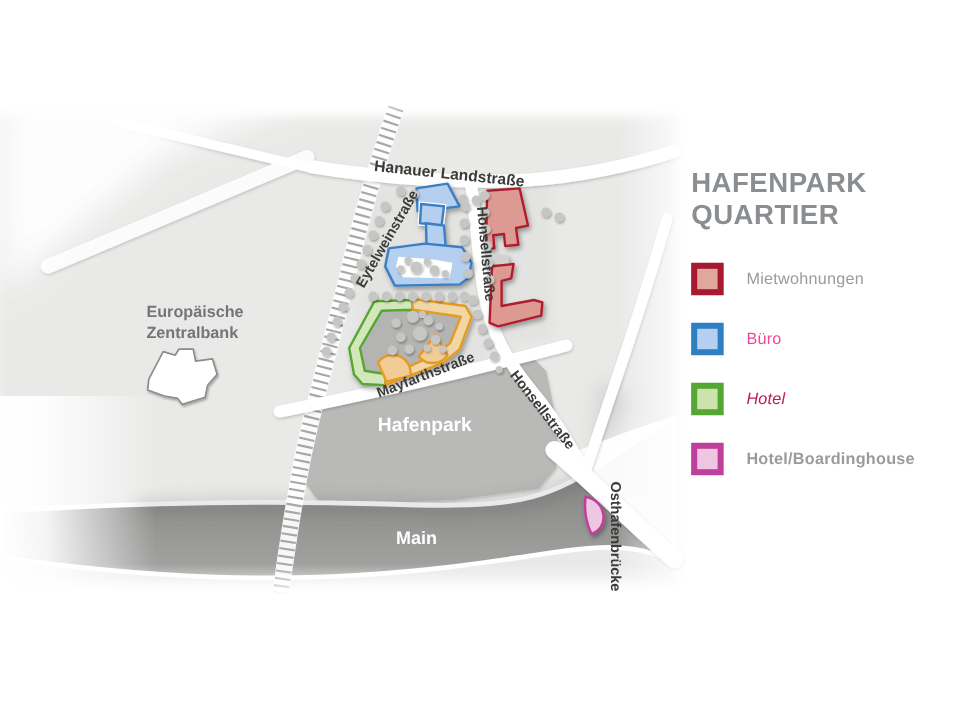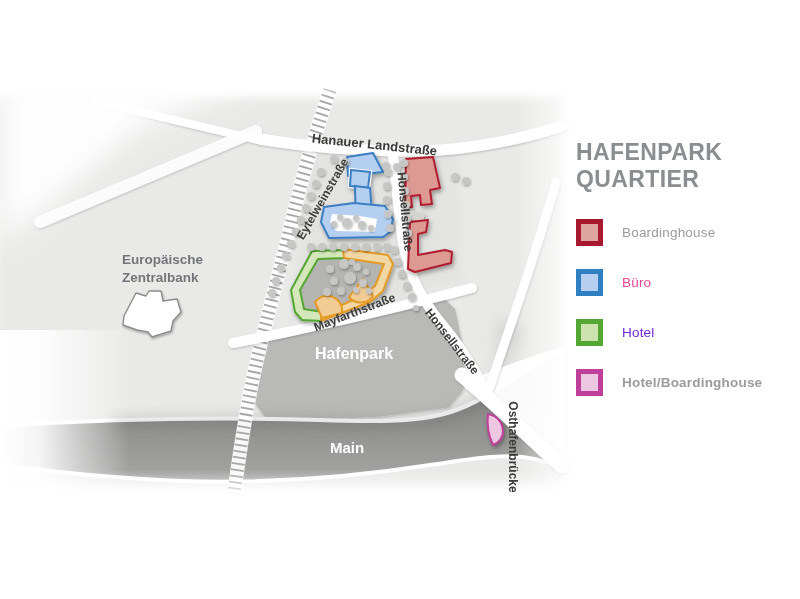--- a/index.html
+++ b/index.html
@@ -214,29 +214,29 @@
     <text class="white-label" x="354" y="359" text-anchor="middle">Hafenpark</text>
     <text class="white-label small" x="347" y="453" text-anchor="middle">Main</text>
   </g>
 </svg>
 
 <div id="legend">
   <div class="legend-title" style="color: rgb(139, 142, 145);">HAFENPARK QUARTIER</div>
   <div class="legend-items" id="legend-items">
         <div class="legend-item">
           <span class="legend-swatch" style="background: rgb(223, 167, 158); border-color: rgb(166, 25, 46);"></span>
-          <span class="legend-label" style="color: rgb(155, 155, 155);">Boardinghouse</span>
+          <span class="legend-label" style="color: rgb(155, 155, 155);">Mietwohnungen</span>
         </div>
         <div class="legend-item">
           <span class="legend-swatch" style="background: rgb(182, 207, 240); border-color: rgb(47, 128, 195);"></span>
           <span class="legend-label" style="color: #ec4899; text-align: right;">Büro</span>
         </div>
         <div class="legend-item">
           <span class="legend-swatch" style="background: rgb(204, 227, 174); border-color: rgb(84, 167, 51);"></span>
-          <span class="legend-label" style="color: #6d28d9;">Hotel</span>
+          <span class="legend-label" style="color: #be185d; font-style: italic;">Hotel</span>
         </div>
         <div class="legend-item">
           <span class="legend-swatch" style="background: rgb(237, 199, 226); border-color: rgb(191, 63, 154);"></span>
           <span class="legend-label" style="color: rgb(155, 155, 155); font-weight: bold;">Hotel/Boardinghouse</span>
         </div>
       </div>
 </div>
 
 </div>
 

